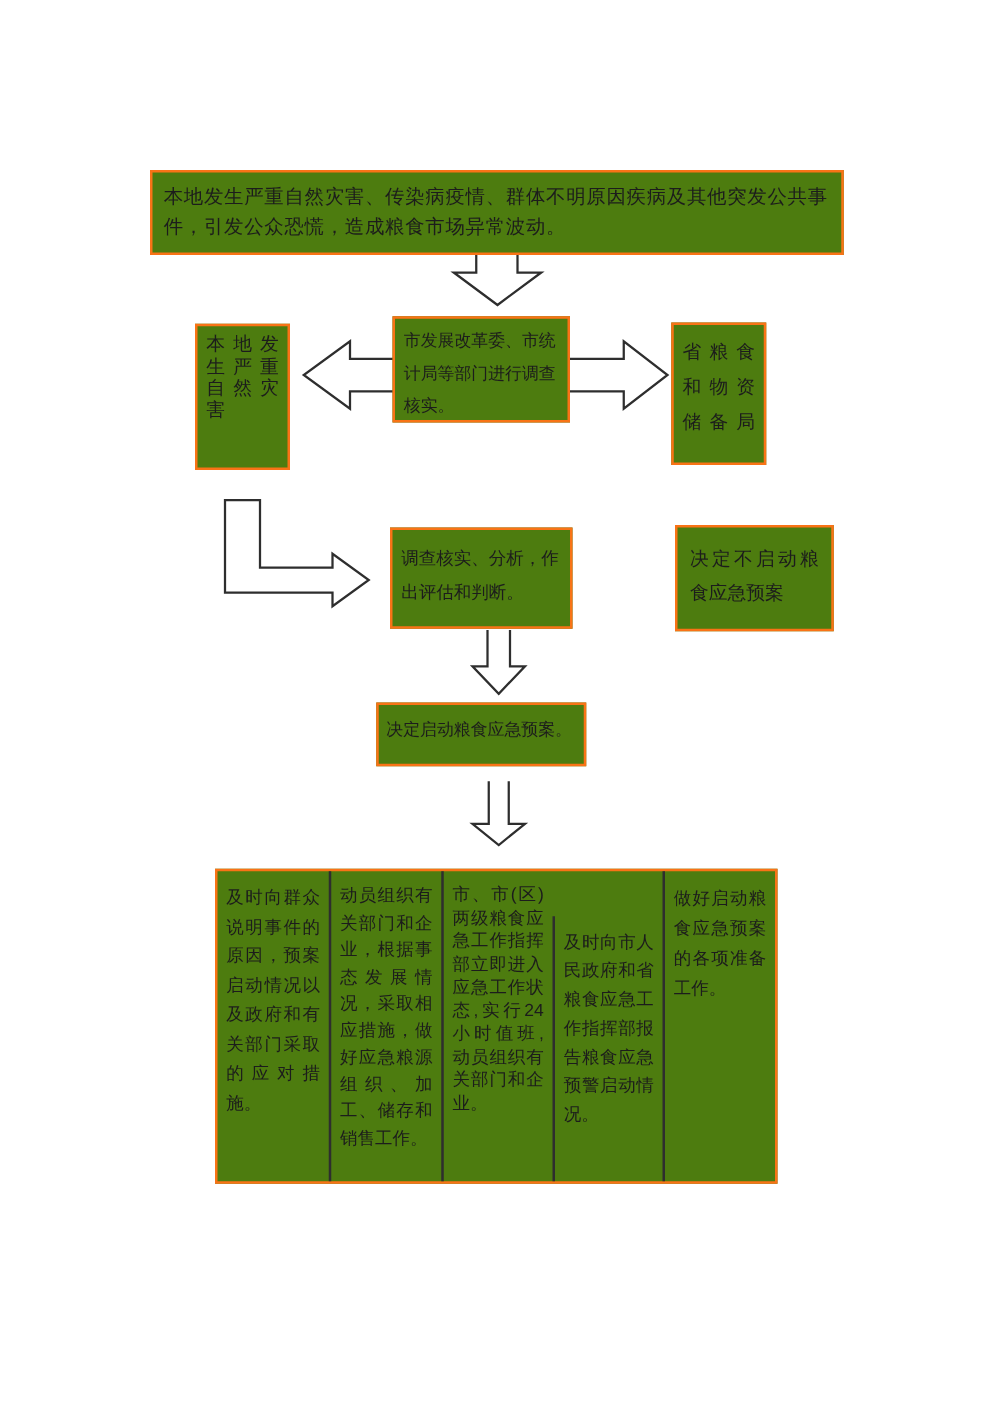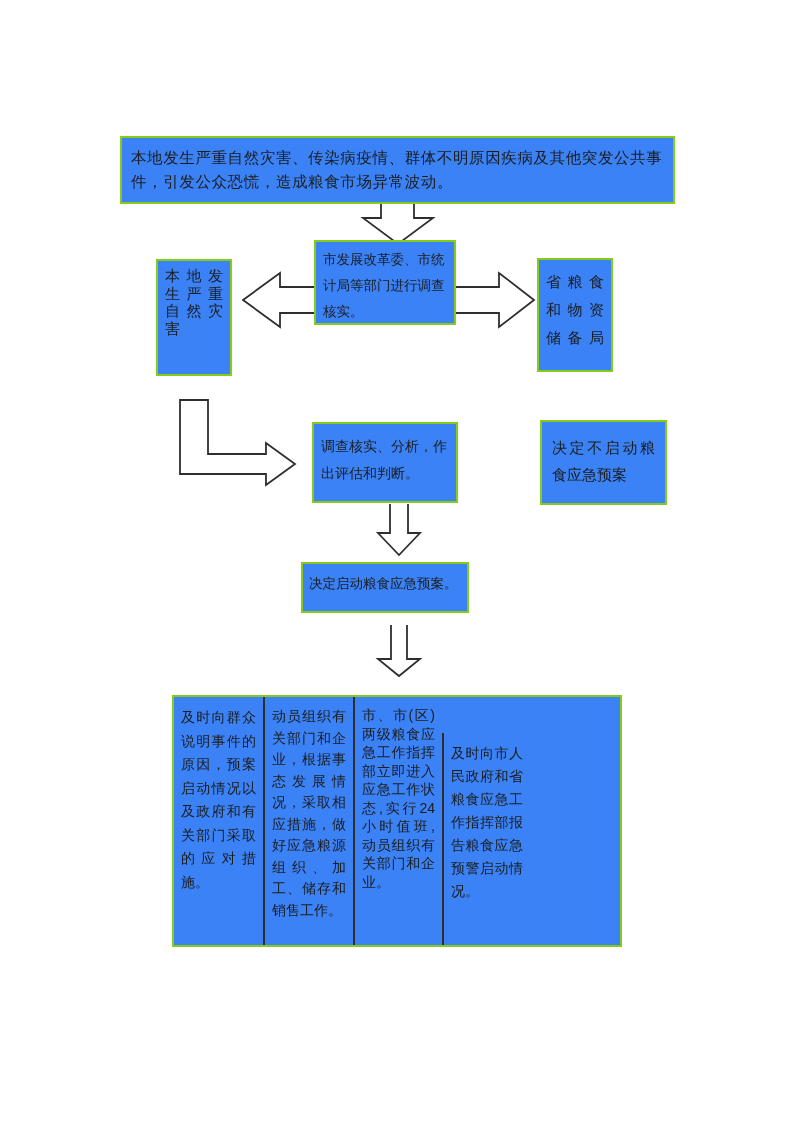--- a/index.html
+++ b/index.html
@@ -1,31 +1,31 @@
 <!DOCTYPE html>
 <html><head>
 <meta charset="utf-8">
 <style>
   html,body{margin:0;padding:0;background:#ffffff;}
   #page{
     position:relative;width:793px;height:1122px;background:#ffffff;overflow:hidden;
     font-family:"Liberation Sans","DejaVu Sans",sans-serif;color:#1c1c1c;
   }
   .box{
-    position:absolute;box-sizing:border-box;border:2px solid #84cc16;background:#3b82f6;
+    position:absolute;box-sizing:border-box;border:2px solid #f97316;background:#4d7c0f;
     overflow:hidden;
   }
   .jchar{text-align:justify;text-justify:inter-character;}
   #svg-arrows{position:absolute;left:0;top:0;pointer-events:none;}
 
   #top-box{left:120px;top:136px;width:555px;height:68px;padding:8px 9px;
     font-size:15.5px;line-height:24px;letter-spacing:0.6px;}
   #left-box{left:156px;top:259px;width:76px;height:117px;padding:6px 7px;
     font-size:15px;line-height:17.5px;}
-  #mid-box{left:314px;top:240px;width:142px;height:85px;padding:5px 7px 0 7px;
+  #mid-box{left:314px;top:253px;width:142px;height:85px;padding:5px 7px 0 7px;
     font-size:13.5px;line-height:26px;}
   #right-box{left:537px;top:258px;width:76px;height:114px;padding:8px 7px;
     font-size:15px;line-height:28px;text-align-last:justify;}
   #assess-box{left:312px;top:422px;width:146px;height:81px;padding:9px 7px;
     font-size:14px;line-height:27px;}
   #notstart-box{left:540px;top:420px;width:127px;height:85px;padding:12px 10px;
     font-size:15px;line-height:27px;}
   #start-box{left:301px;top:562px;width:168px;height:51px;padding:11px 6px;
     font-size:13.5px;white-space:nowrap;}
 
@@ -81,15 +81,16 @@
 
   <div id="start-box" class="box">
     <span>决定启动粮食应急预案。</span>
   </div>
 
   <div id="action-table" class="box">
     <div id="cell-0" class="cell">及时向群众说明事件的原因，预案启动情况以及政府和有关部门采取的应对措施。</div>
     <div id="cell-1" class="cell">动员组织有关部门和企业，根据事态发展情况，采取相应措施，做好应急粮源组织、加工、储存和销售工作。</div>
     <div id="cell-2" class="cell">市、市(区)两级粮食应急工作指挥部立即进入应急工作状态,实行24小时值班,动员组织有关部门和企业。</div>
     <div id="cell-3" class="cell">及时向市人民政府和省粮食应急工作指挥部报告粮食应急预警启动情况。</div>
+    <div id="cell-4" class="cell">做好启动粮食应急预案的各项准备工作。</div>
   </div>
 
 </div>
 
 </body></html>

